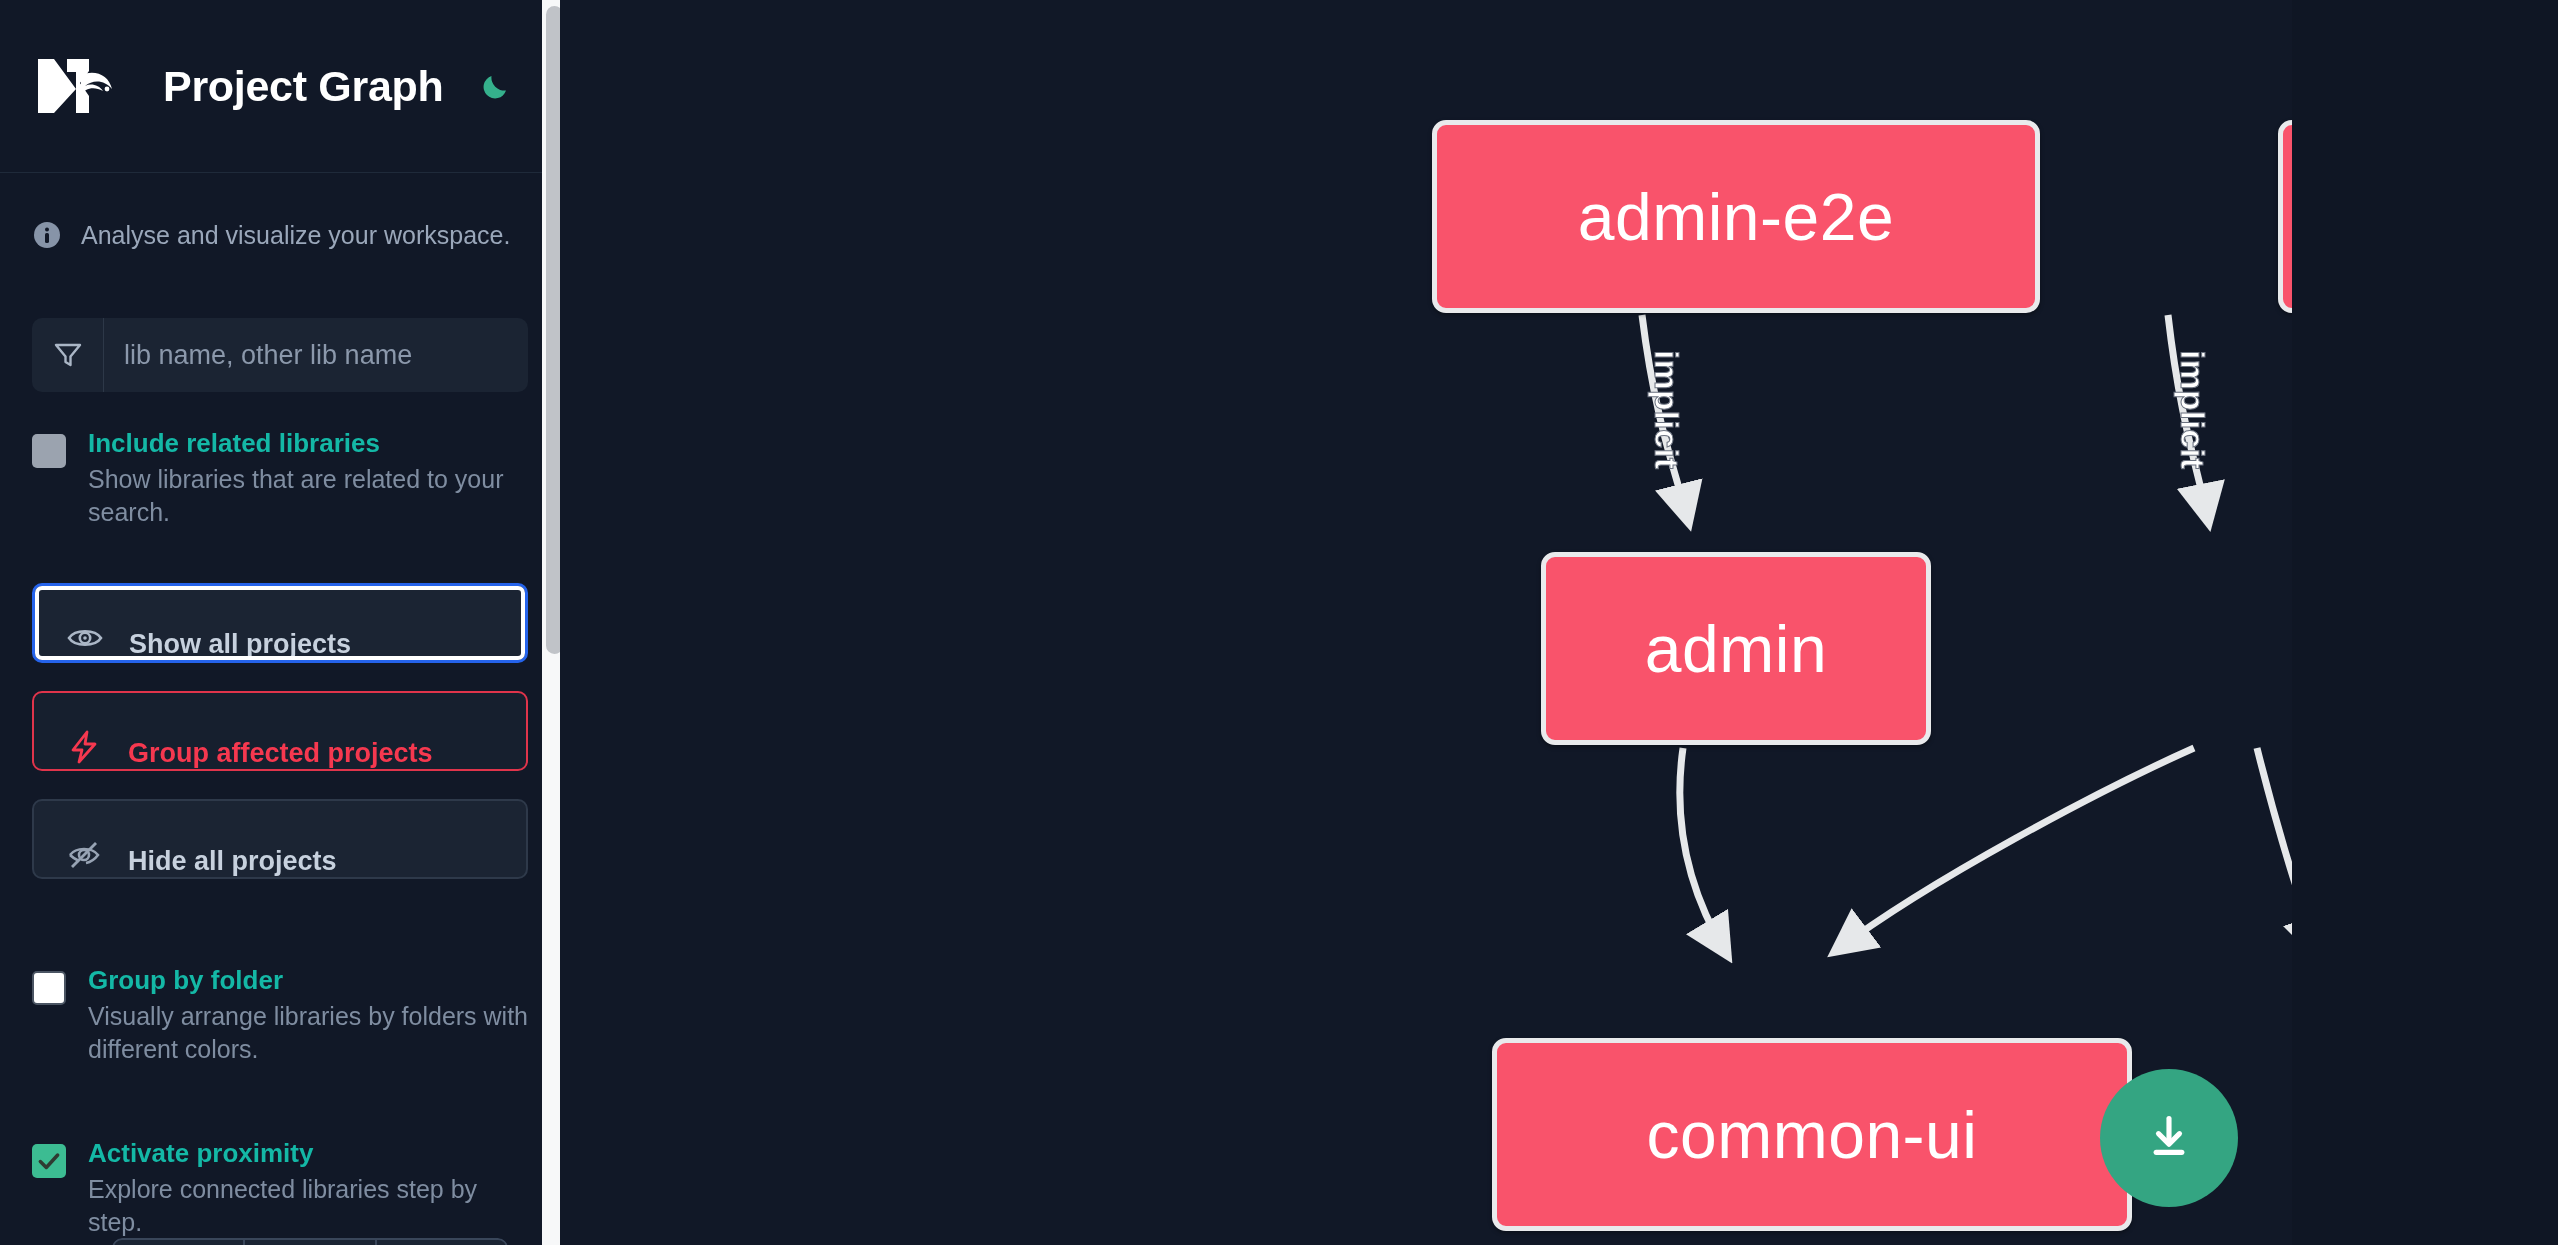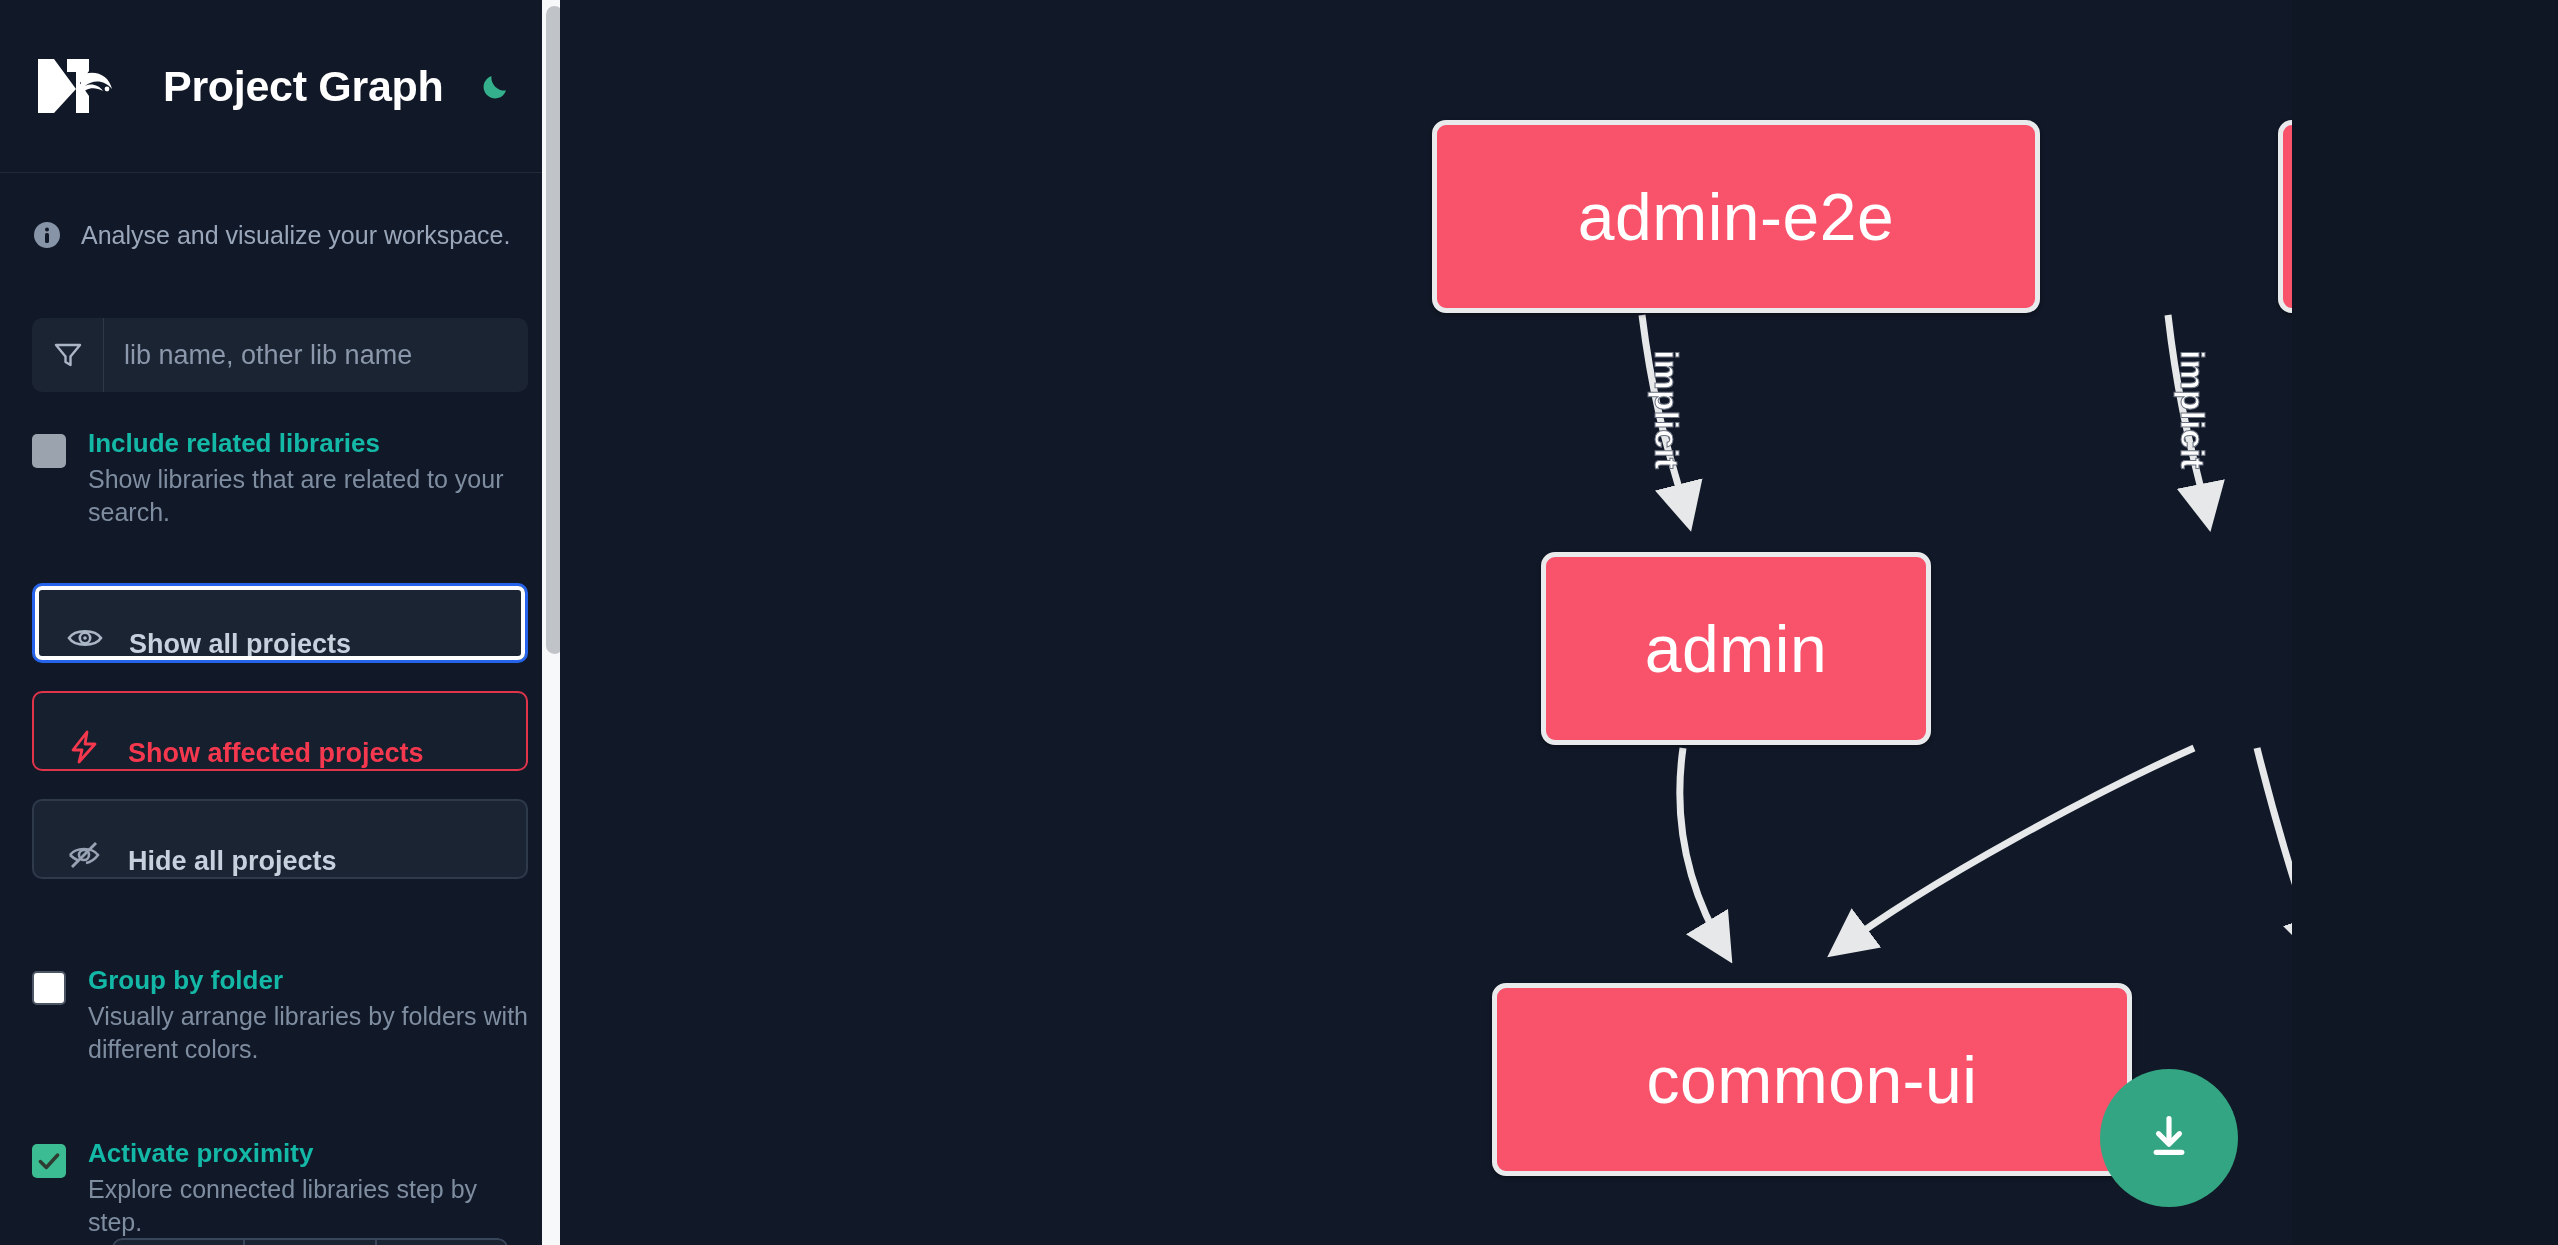--- a/index.html
+++ b/index.html
@@ -252,21 +252,21 @@
           </span>
           <span class="lbl">Show all projects</span>
         </div>
 
         <div class="gbtn affected">
           <span>
             <svg viewBox="0 0 36 36" width="36" height="36" aria-hidden="true">
               <path d="M21 3 L7 21 h9 l-3 12 L29 15 h-10 z" fill="none" stroke="#f6384f" stroke-width="2.8" stroke-linejoin="round"></path>
             </svg>
           </span>
-          <span class="lbl">Show affected projects</span>
+          <span class="lbl">Group affected projects</span>
         </div>
 
         <div class="gbtn hide-all">
           <span>
             <svg viewBox="0 0 36 36" width="36" height="36" aria-hidden="true">
               <path d="M4 18 C10 10 26 10 32 18 C29 22 25 25 20 26" fill="none" stroke="#97a3b4" stroke-width="2.6"></path>
               <path d="M13 24 C9 22 6 20 4 18" fill="none" stroke="#97a3b4" stroke-width="2.6"></path>
               <circle cx="18" cy="18" r="5" fill="none" stroke="#97a3b4" stroke-width="2.6"></circle>
               <line x1="6" y1="30" x2="30" y2="6" stroke="#97a3b4" stroke-width="2.8"></line>
             </svg>
@@ -332,21 +332,21 @@
     </svg>
 
     <div class="node" style="left:872px; top:120px; width:608px; height:193px;">admin-e2e</div>
 
     <div class="node" style="left:1718px; top:120px; width:566px; height:193px;">store-e2e</div>
 
     <div class="node" style="left:981px; top:552px; width:390px; height:193px;">admin</div>
 
     <div class="node" style="left:1827px; top:552px; width:344px; height:193px;">store</div>
 
-    <div class="node" style="left:932px; top:983px; width:640px; height:193px;">common-ui</div>
+    <div class="node" style="left:932px; top:1038px; width:640px; height:193px;">common-ui</div>
 
     <div class="node gray" style="left:1815px; top:985px; width:524px; height:193px;">products</div>
 
     <div class="dl-btn">
       <span>
         <svg viewBox="0 0 48 48" width="56" height="56" aria-hidden="true">
           <line x1="24" y1="9" x2="24" y2="29" stroke="#ffffff" stroke-width="4.4" stroke-linecap="round"></line>
           <path d="M15 22 L24 31 L33 22" fill="none" stroke="#ffffff" stroke-width="4.4" stroke-linecap="round" stroke-linejoin="round"></path>
           <line x1="13" y1="38" x2="35" y2="38" stroke="#ffffff" stroke-width="4.4" stroke-linecap="round"></line>
         </svg>

